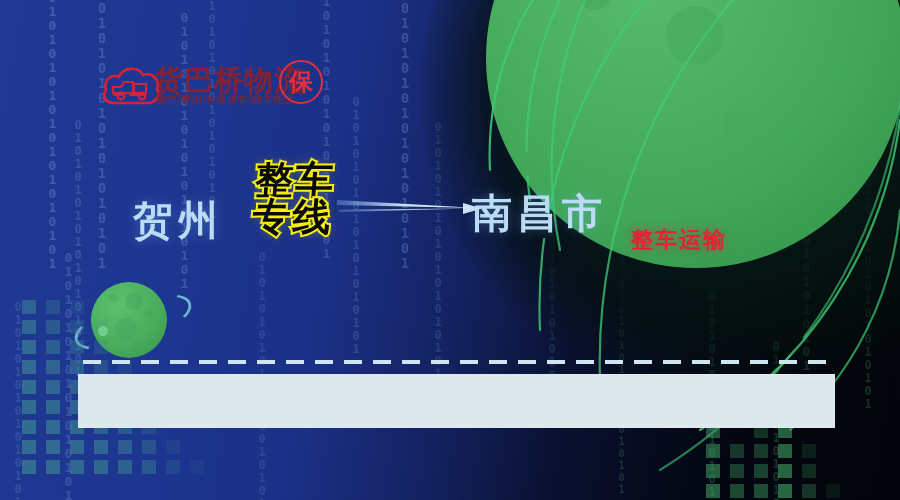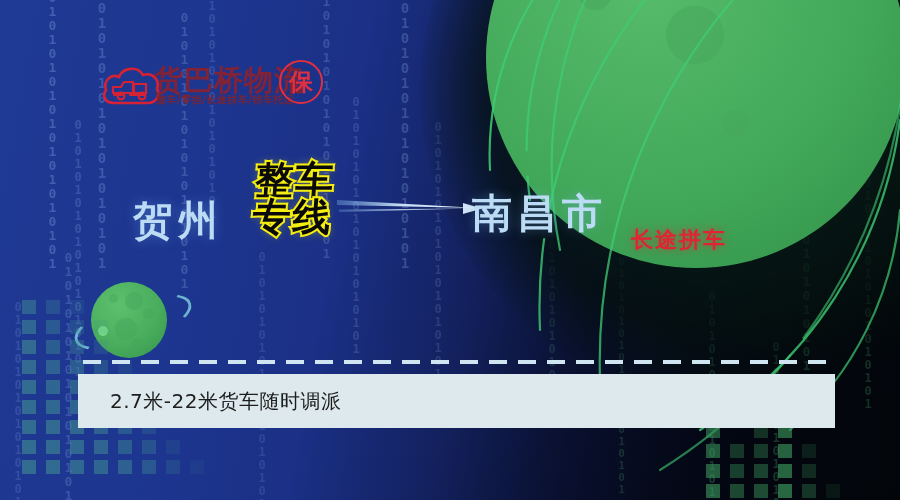--- a/index.html
+++ b/index.html
@@ -323,20 +323,19 @@
         <stop offset="100%" stop-color="#eaf5ff" stop-opacity="1"></stop>
       </linearGradient>
     </defs>
     <path d="M0 4 L141 12 L0 9 Z" fill="url(#ag)"></path>
     <path d="M2 16 L132 12.6 L2 13.6 Z" fill="url(#ag)" opacity=".8"></path>
     <path d="M126 7 L145 12.4 L126 18 Z" fill="#dceeff" opacity=".95"></path>
   </svg>
 
   <div class="city" id="city-to-1">南昌市</div>
 
-  <div id="insure">长途拼车</div>
+  <div id="insure">整车运输</div>
 
   <div id="dashline"></div>
   <div id="banner">
-    <div class="banner-text" id="banner-left">2.7米-22米货车随时调派</div>
   </div>
 
 </div>
 
 </body></html>

